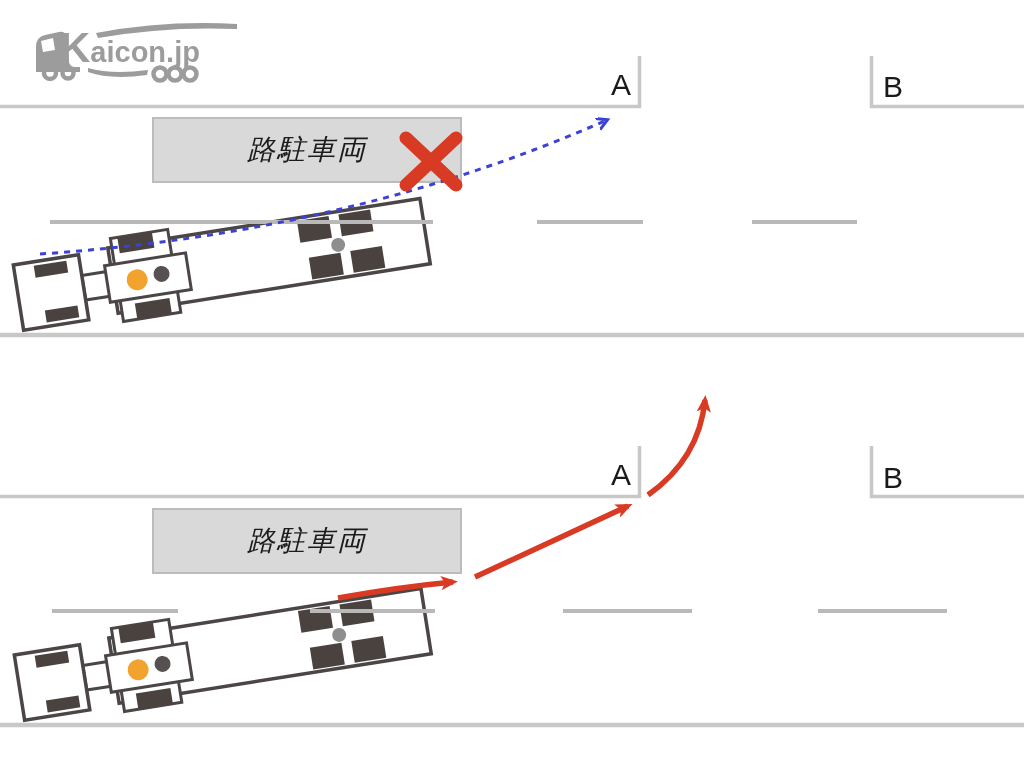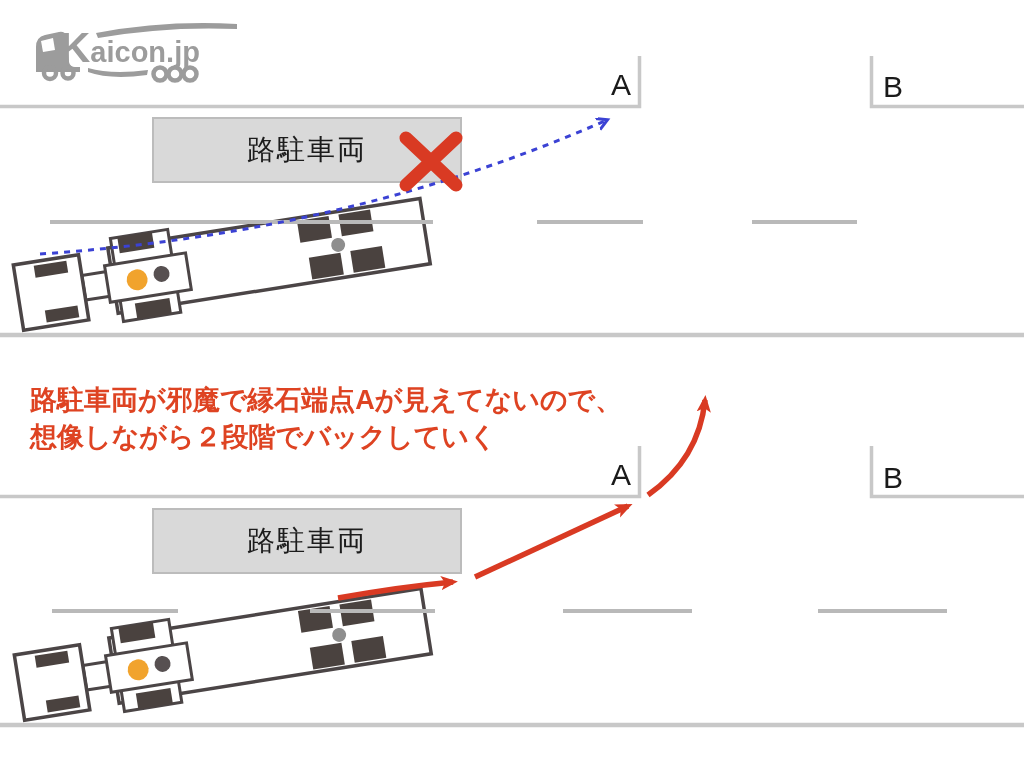--- a/index.html
+++ b/index.html
@@ -1,21 +1,21 @@
 <!DOCTYPE html>
 <html style="--accent-red: #d93a23; --annotation-red: #de4322; --arrow-blue: #3b42d4; --road-gray: #c8c8c8; --lane-gray: #b9b9b9; --truck-outline: #4b4546; --wheel-dark: #4a423f; --dot-orange: #f1a32d; --dot-gray: #8e8e8e; --box-fill: #d9d9d9; --box-border: #bcbcbc; --logo-gray: #9c9c9c;"><head>
 <meta charset="utf-8">
 <style>
   html,body{margin:0;padding:0;background:#fff;}
   #stage{position:relative;width:1024px;height:768px;overflow:hidden;background:#fff;
          font-family:"Liberation Sans","DejaVu Sans",sans-serif;}
   
   .parked-box{position:absolute;width:310px;height:66px;background:var(--box-fill);
               border:2px solid var(--box-border);box-sizing:border-box;
-              display:flex;align-items:center;justify-content:center;z-index:1;}
+              display:flex;align-items:center;justify-content:center;z-index:1;font-style:italic;}
   .parked-box span{font-size:28px;font-weight:500;color:#1c1c1c;letter-spacing:2px;}
   .corner-label{position:absolute;font-size:30px;color:#1a1a1a;z-index:2;width:40px;text-align:center;}
   .annotation{position:absolute;left:30px;top:382px;z-index:2;color:var(--annotation-red);
               font-size:27px;font-weight:bold;line-height:37px;white-space:nowrap;}
   #overlay{position:absolute;left:0;top:0;z-index:5;pointer-events:none;}
   .road{stroke:var(--road-gray);stroke-width:3.5px;fill:none;}
   .road-edge{stroke:var(--road-gray);stroke-width:4.5px;fill:none;}
   .lane{stroke:var(--lane-gray);stroke-width:4px;fill:none;}
   .tbody{fill:#fff;stroke:var(--truck-outline);stroke-width:3.5px;}
   .tbody-thin{fill:#fff;stroke:var(--truck-outline);stroke-width:3px;}
@@ -40,24 +40,20 @@
   </div>
   <div class="parked-box" style="left:152px;top:508px;">
     <span>路駐車両</span>
   </div>
 
   <div class="corner-label" style="left:601px;top:68px;">A</div>
   <div class="corner-label" style="left:873px;top:70px;">B</div>
   <div class="corner-label" style="left:601px;top:458px;">A</div>
   <div class="corner-label" style="left:873px;top:461px;">B</div>
 
-  <div class="annotation">
-    <div>路駐車両が邪魔で縁石端点Aが見えてないので、</div>
-    <div>想像しながら２段階でバックしていく</div>
-  </div>
 
   <svg id="overlay" width="1024" height="768" viewBox="0 0 1024 768">
     <defs>
 
       <g id="truck-def">
 
         <rect class="tbody" x="96" y="0" width="316" height="66"></rect>
         <rect class="wheel" x="287" y="3" width="32" height="22"></rect>
         <rect class="wheel" x="329" y="3" width="32" height="22"></rect>
         <rect class="wheel" x="293" y="41" width="32" height="22"></rect>

